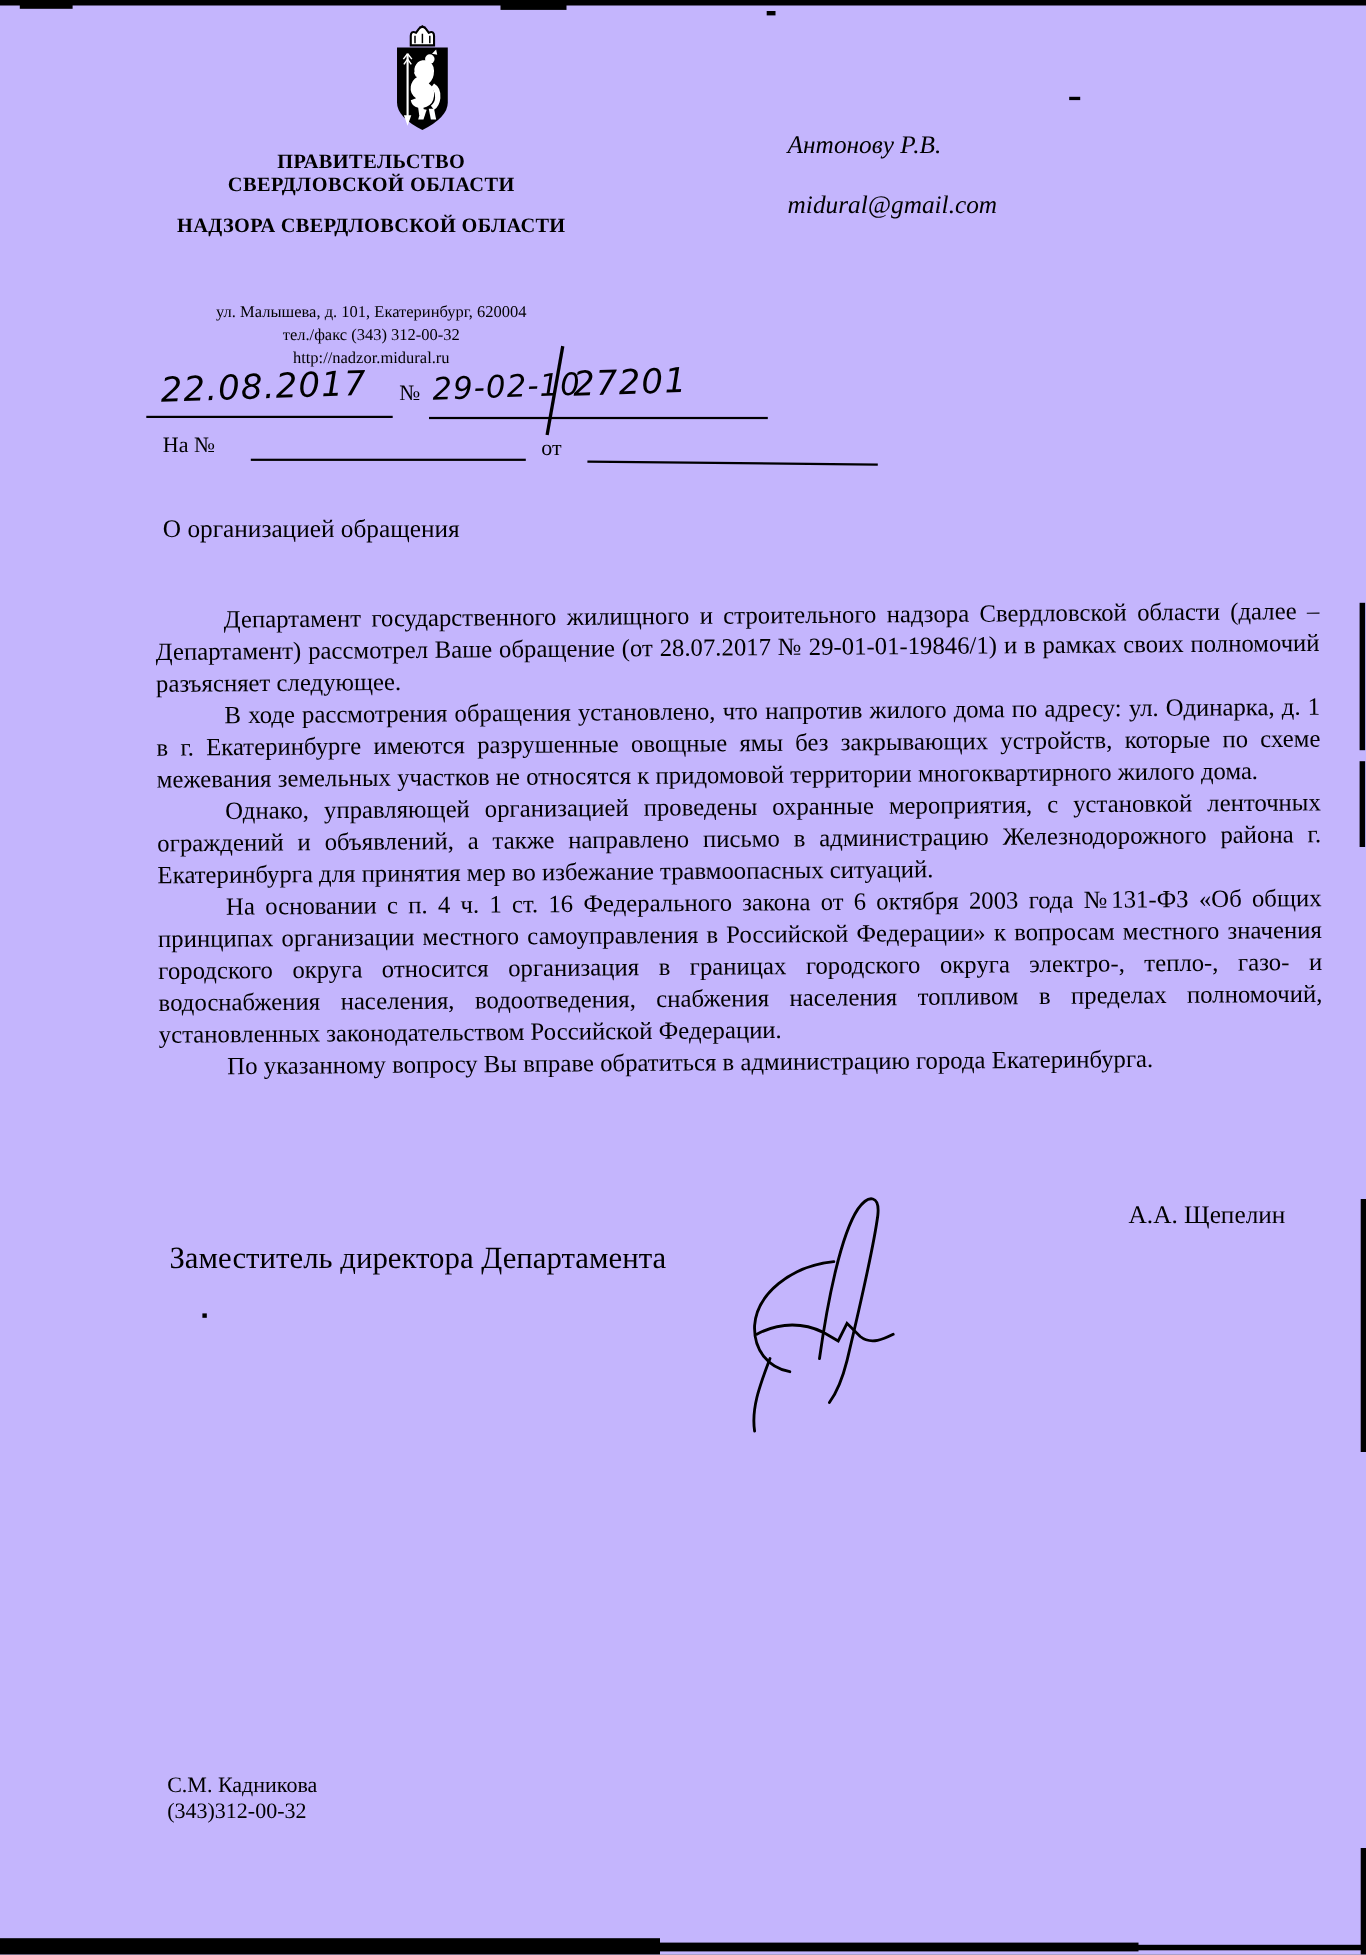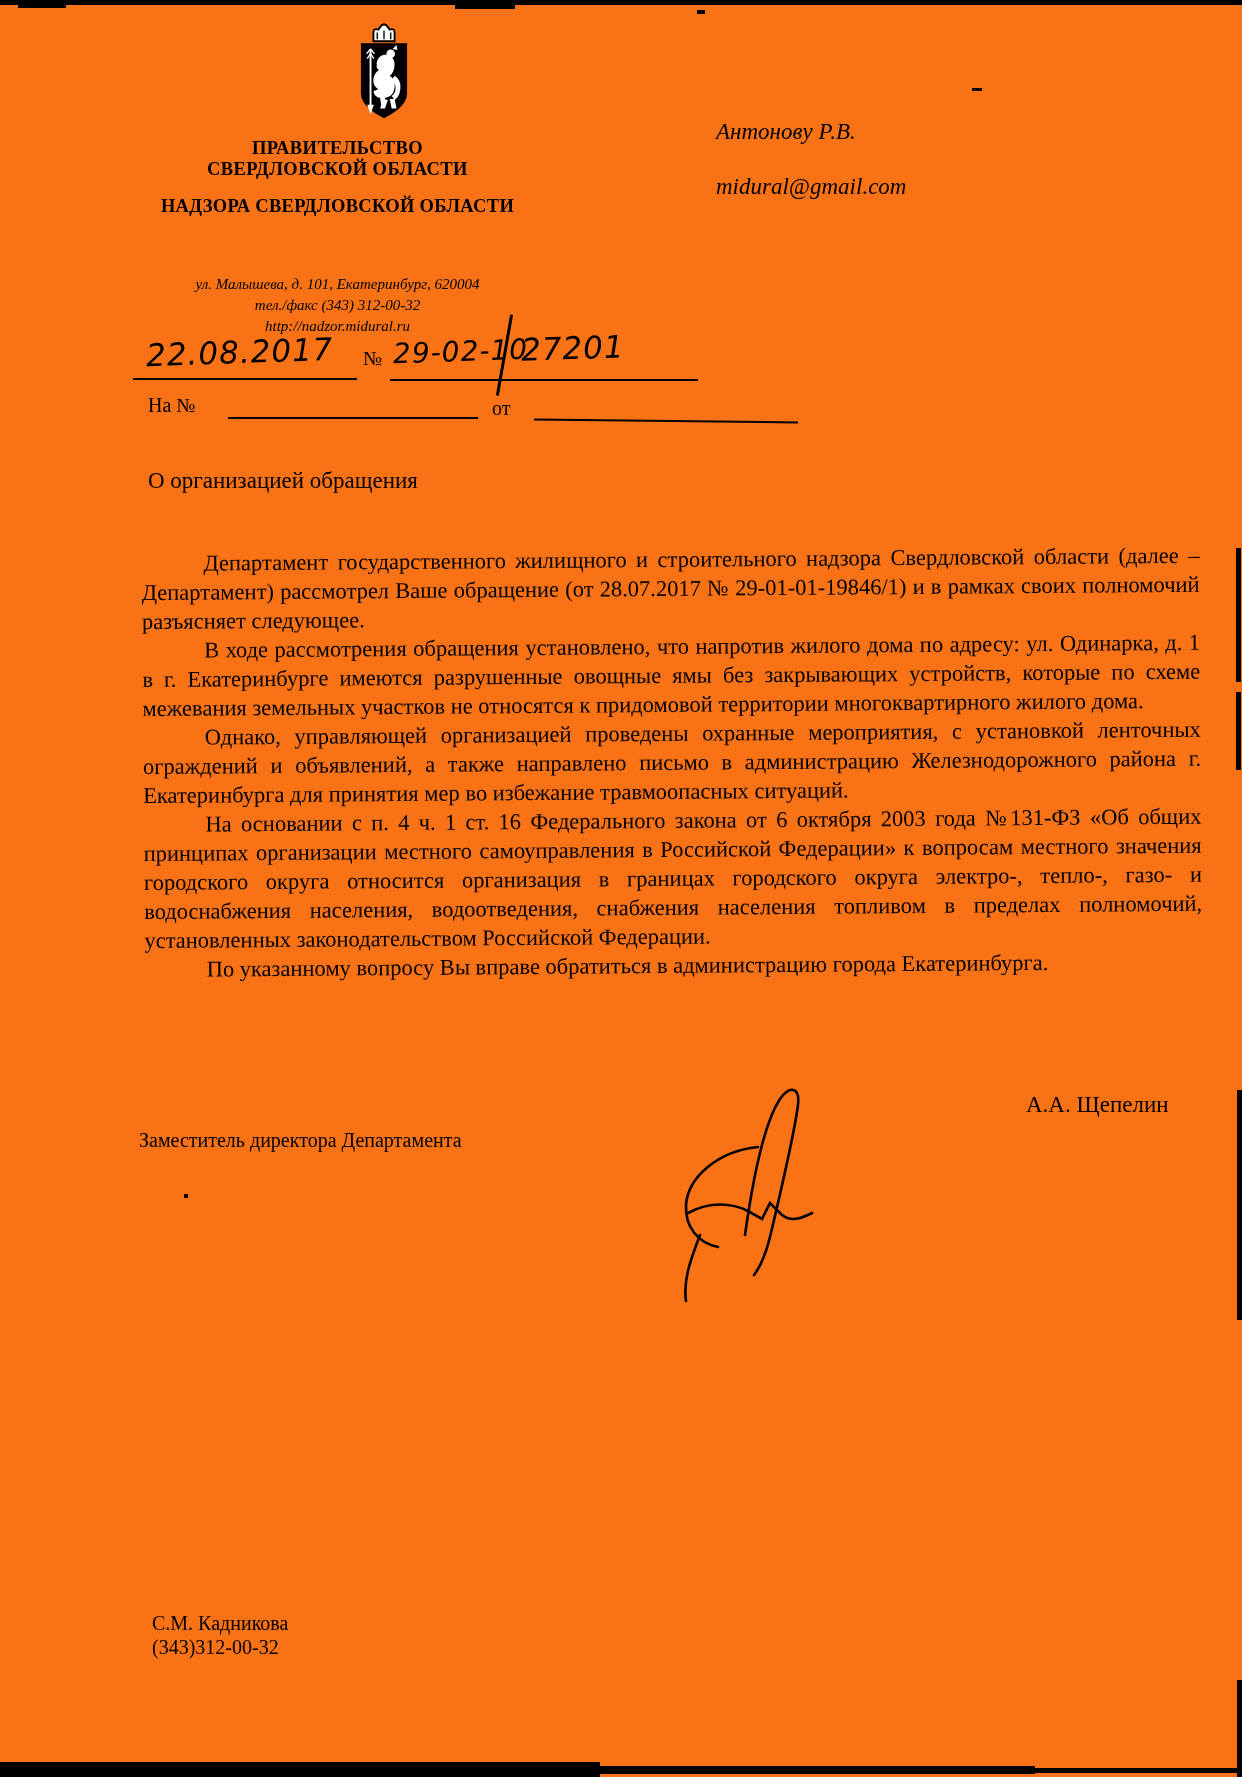--- a/index.html
+++ b/index.html
@@ -1,48 +1,48 @@
 <!DOCTYPE html>
 <html><head>
 <meta charset="utf-8">
 <style>
   html,body{margin:0;padding:0;background:#888;}
   .page{
     position:relative;width:1242px;height:1777px;margin:0 auto;
-    background:#f97316;overflow:hidden;
+    background:#c4b5fd;overflow:hidden;
     font-family:"Liberation Serif", serif;color:#000;
   }
   .abs{position:absolute;}
   
   .bar{position:absolute;background:#000;}
   
   .lh-center{position:absolute;left:130px;top:0;width:415px;text-align:center;}
   .org-bold{font-weight:bold;font-size:18.5px;letter-spacing:.4px;line-height:21px;}
   .dept-bold{font-weight:bold;font-size:18.5px;letter-spacing:.3px;line-height:22.5px;}
-  .addr{font-size:15px;line-height:21px;font-style:italic;}
+  .addr{font-size:15px;line-height:21px;}
   
   .recipient{position:absolute;left:716px;top:118px;font-size:23px;line-height:27px;font-style:italic;}
   .recipient .email{margin-top:28px;}
   
   .hw{
     position:absolute;font-family:"DejaVu Sans", sans-serif;font-style:italic;
     letter-spacing:1px;transform:rotate(-2deg);white-space:nowrap;
   }
   .uline{position:absolute;height:2px;background:#000;}
   .plain-label{position:absolute;font-size:20px;white-space:nowrap;}
   
   .subject{position:absolute;left:148px;top:468px;font-size:23px;}
   .body-block{
     position:absolute;left:143px;top:549px;width:1058px;
     font-size:22.5px;line-height:29px;text-align:justify;
     transform:rotate(-0.45deg);transform-origin:0 50%;
   }
   .body-block p{margin:0;text-indent:62px;}
   
-  .sig-title{position:absolute;left:139px;top:1129px;font-size:20px;white-space:nowrap;}
+  .sig-title{position:absolute;left:154px;top:1129px;font-size:28px;white-space:nowrap;}
   .sig-name{position:absolute;left:1026px;top:1092px;font-size:23px;white-space:nowrap;}
   
   .footer{position:absolute;left:152px;top:1611px;font-size:20px;line-height:24px;}
   .speck{position:absolute;background:#000;}
 </style>
 </head>
 <body>
 
 <div class="page">
 

